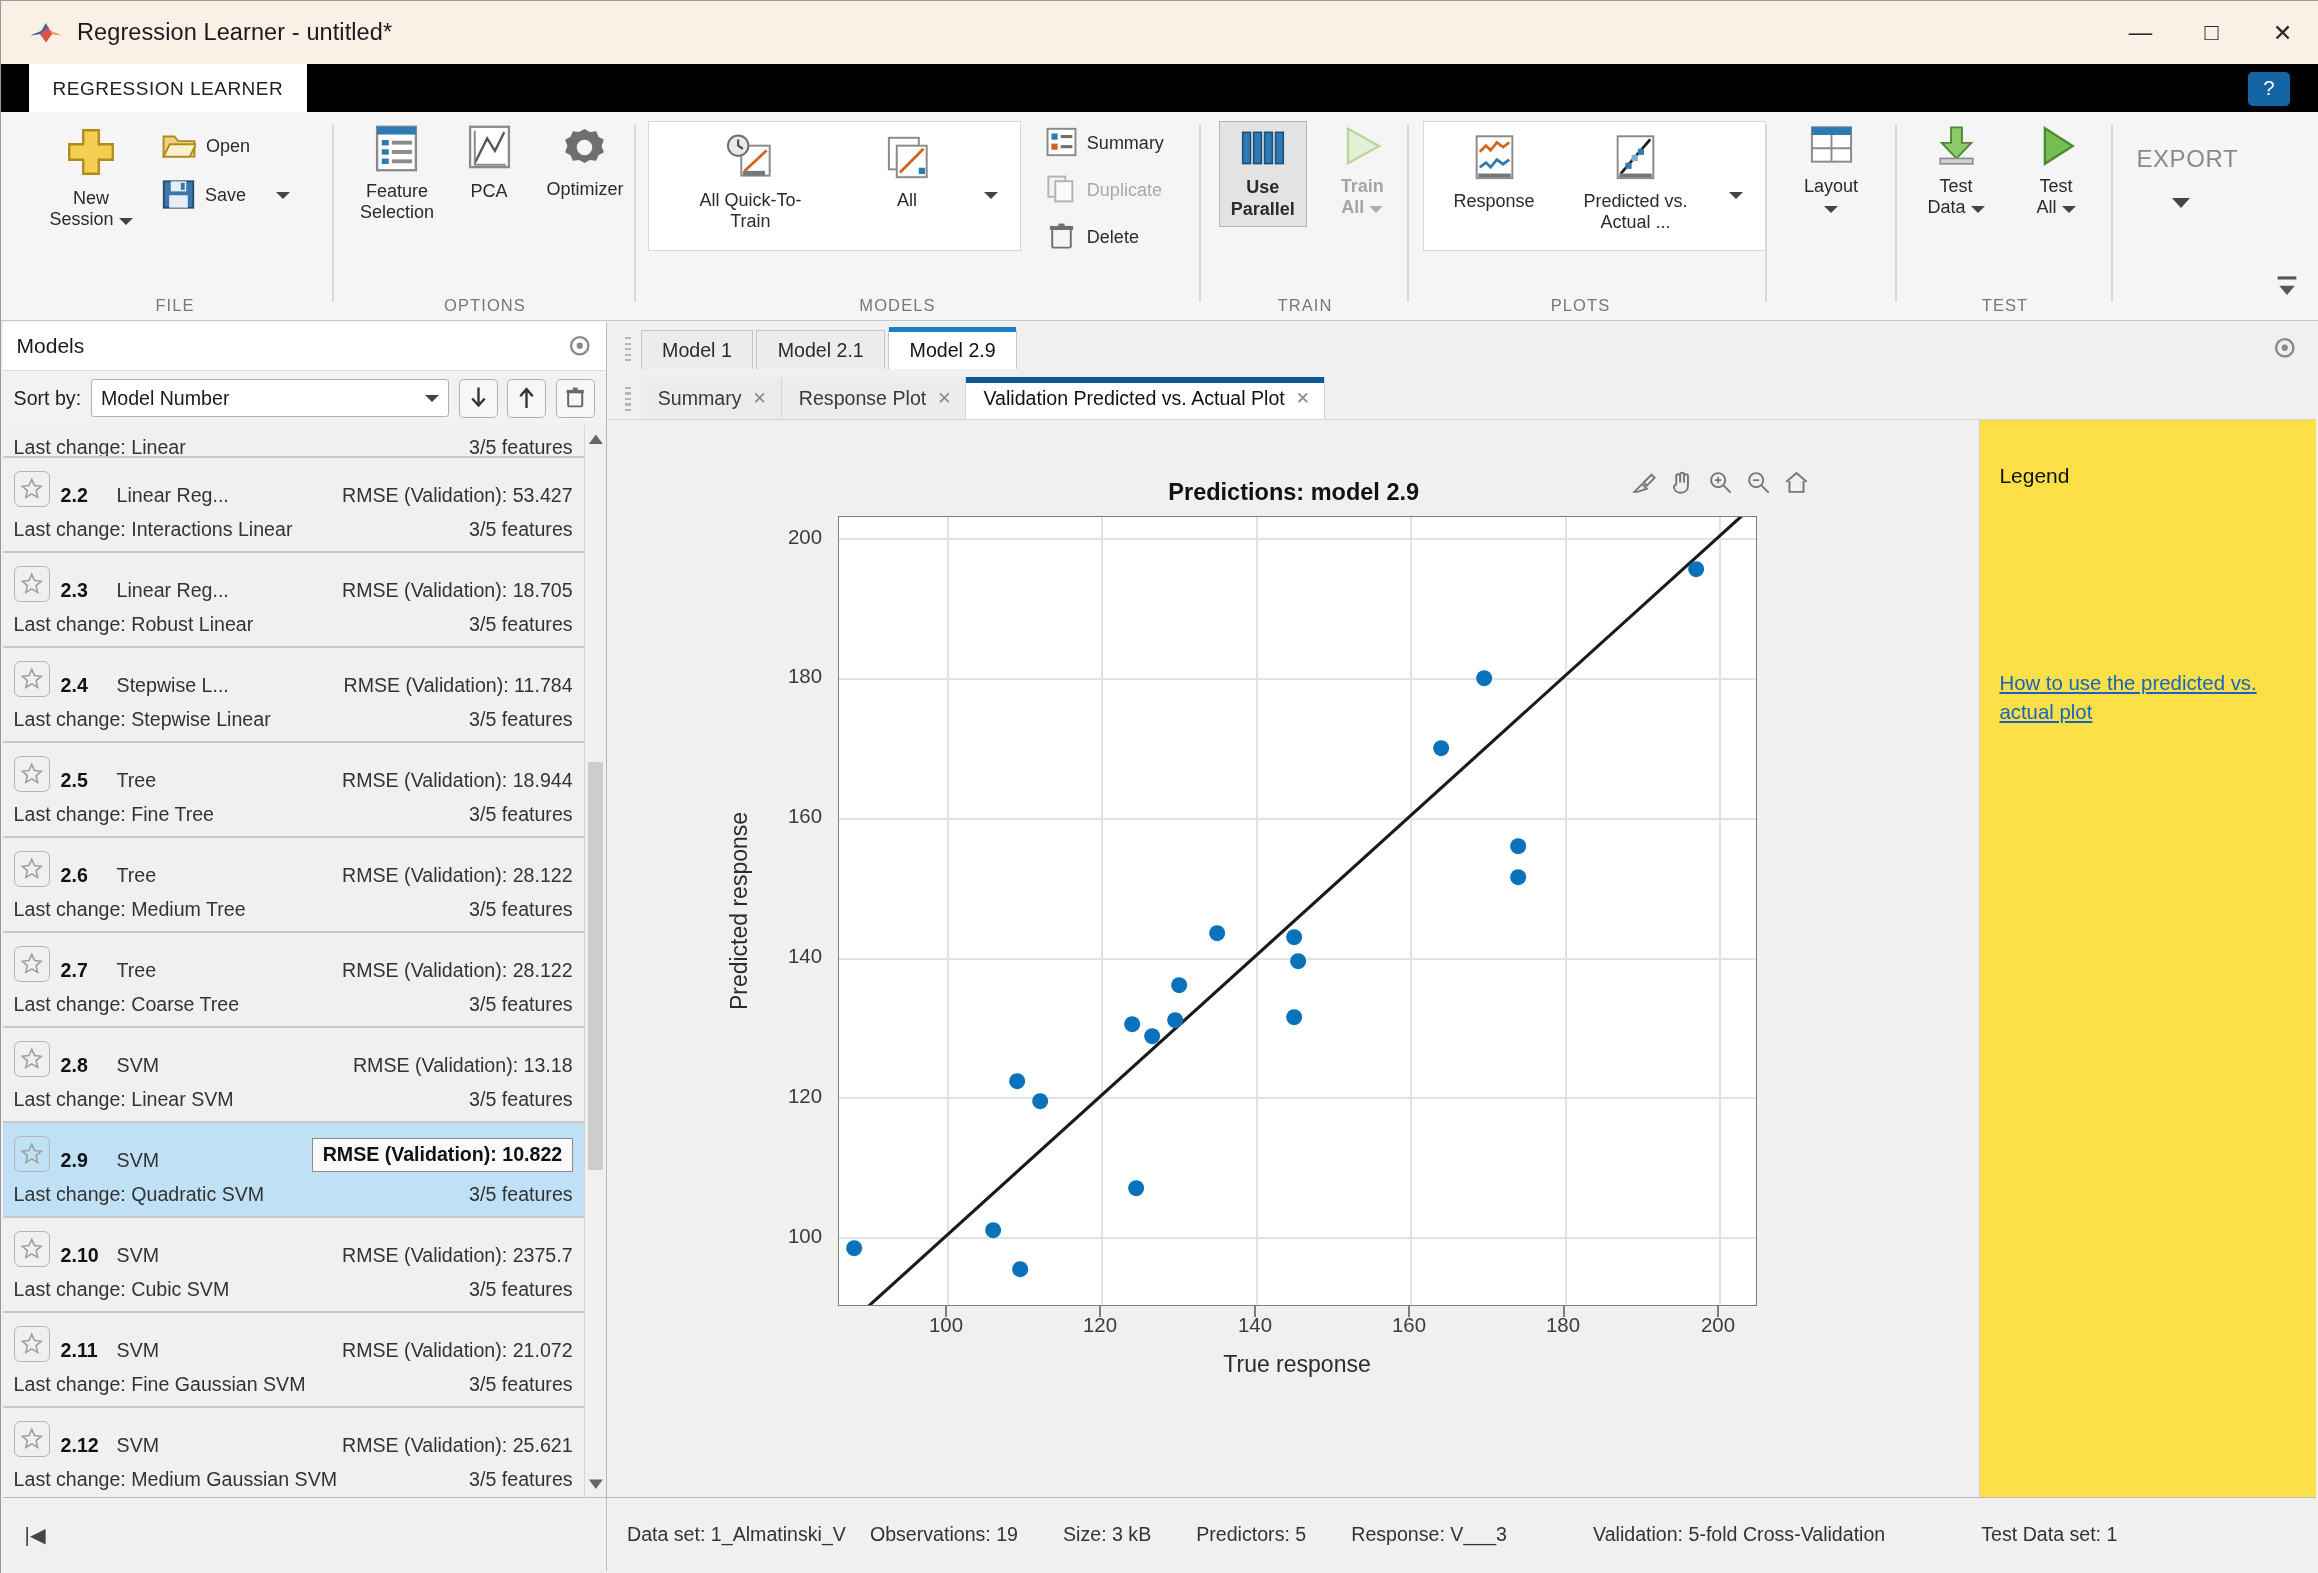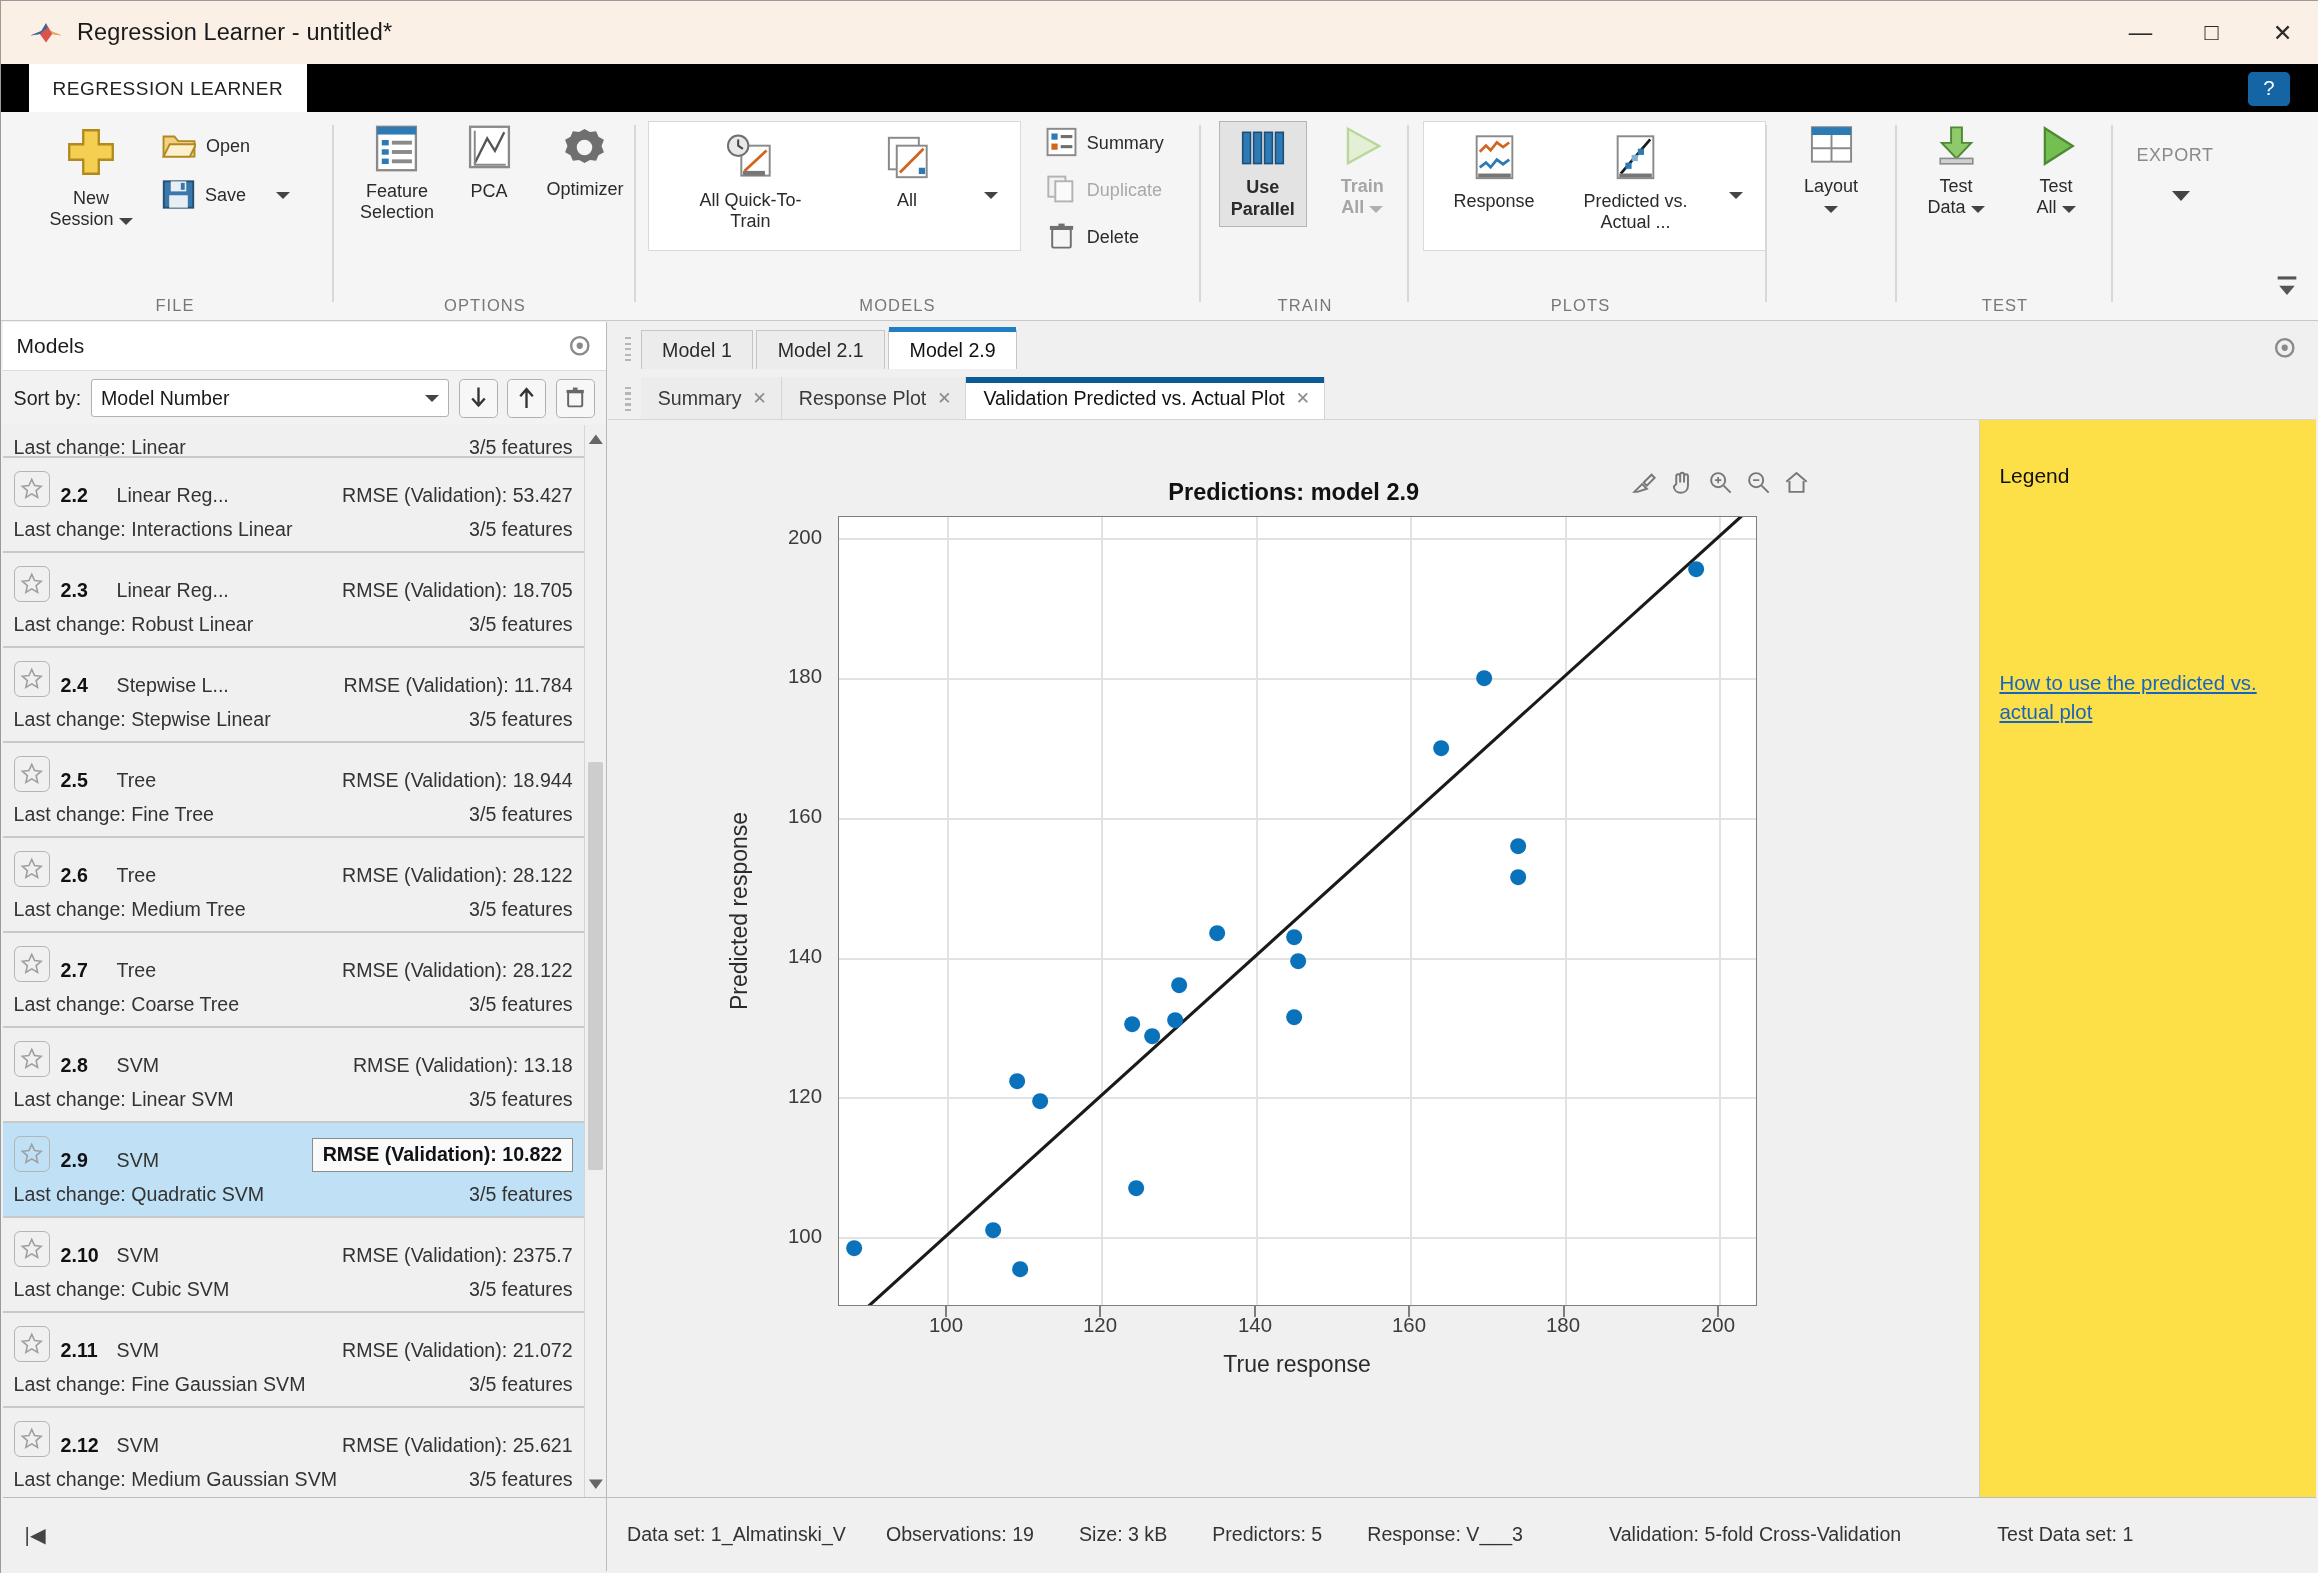--- a/index.html
+++ b/index.html
@@ -438,21 +438,21 @@
             <span>All</span> <span class="caret"></span>
           </span>
         </div>
       </div>
       <div class="gcaption">TEST</div>
     </div>
     <div class="gsep" style="left:2110px;"></div>
 
     <div class="rgroup" style="left:2115px; width:172px;">
       <div class="gbody" style="padding-left:20.4px; flex-direction:column; align-items:flex-start; padding-top:33px;">
-        <span style="font-size:18px;color:#8a8a8a;letter-spacing:0.6px;">EXPORT</span>
+        <span style="font-size:24px;color:#8a8a8a;letter-spacing:0.6px;">EXPORT</span>
         <span class="caret-lg" style="margin-top:25px;margin-left:36px;"></span>
       </div>
     </div>
 
     <div style="position:absolute;right:17px;bottom:17px;">
       <svg width="28" height="27" viewBox="0 0 36 34">
         <rect x="6" y="4" width="24" height="4" fill="#555"></rect>
         <path d="M18 28 L8 16 L28 16 Z" fill="#555"></path>
       </svg>
     </div>
@@ -846,21 +846,21 @@
         <a class="lg-link" href="#">How to use the predicted vs. actual plot</a>
       </div>
     </div>
   </div>
 
   <div class="statusbar">
     <div class="sb-left">
       <span style="font-size:20.4px;color:#444;">|◀</span>
     </div>
     <div class="sb-right" id="sbitems">
-        <span class="sb-item" style="margin-right: 40px;">Data set: 1_Almatinski_V</span>
+        <span class="sb-item" style="margin-right: 24px;">Data set: 1_Almatinski_V</span>
         <span class="sb-item" style="margin-right: 45px;">Observations: 19</span>
         <span class="sb-item" style="margin-right: 45px;">Size: 3 kB</span>
         <span class="sb-item" style="margin-right: 45px;">Predictors: 5</span>
         <span class="sb-item" style="margin-right: 86px;">Response: V___3</span>
         <span class="sb-item" style="margin-right: 96px;">Validation: 5-fold Cross-Validation</span>
         <span class="sb-item">Test Data set: 1</span>
       </div>
   </div>
 </div>
 

